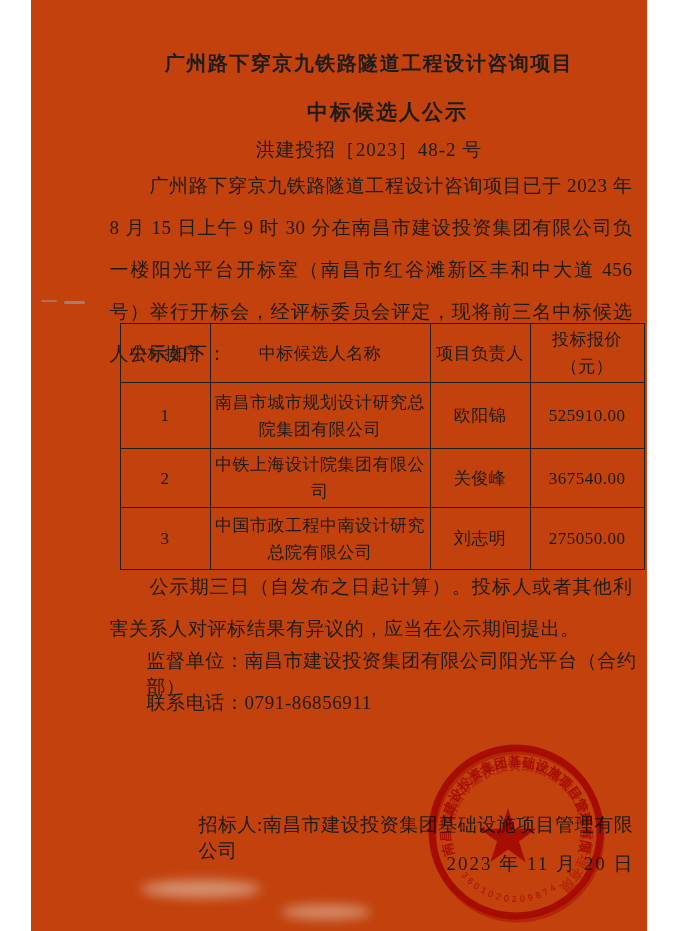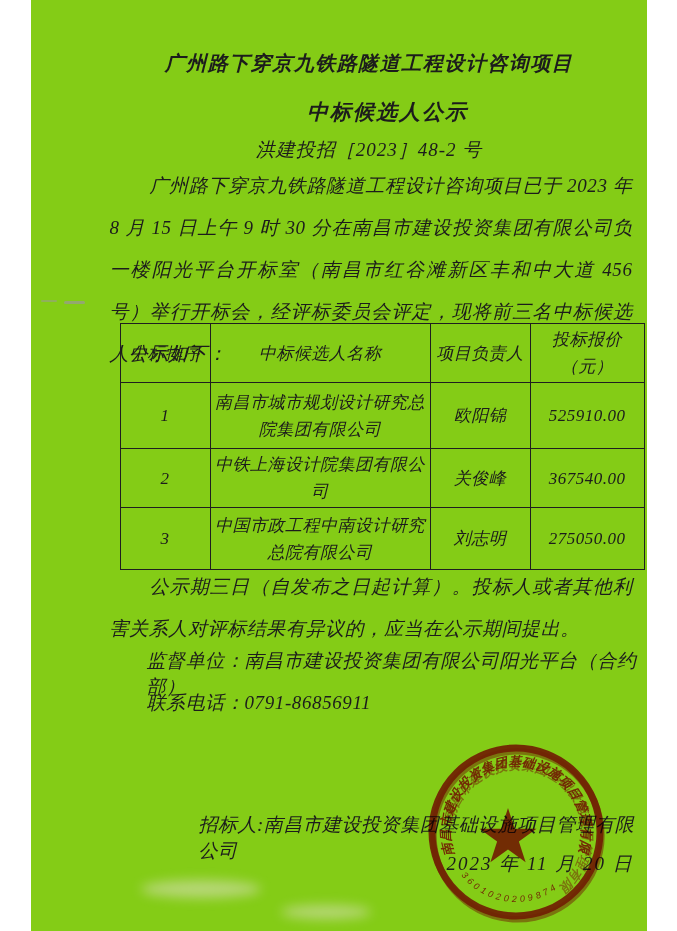--- a/index.html
+++ b/index.html
@@ -3,23 +3,22 @@
 <meta charset="utf-8">
 <style>
   * { margin: 0; padding: 0; box-sizing: border-box; }
   html, body { background: #ffffff; }
   body { font-family: "Liberation Serif", "DejaVu Serif", serif; color: #1c1c1c; }
   #page {
     position: relative;
     width: 616px;
     height: 931px;
     margin: 0 auto;
-    background: #84cc16;
+    background: #c2410c;
     overflow: hidden;
-    font-style: italic;
   }
   .abs { position: absolute; }
   .centered { left: 0; width: 677px; text-align: center; }
 
   .title1 { top: 50px; font-size: 20px; font-weight: bold; letter-spacing: 1.5px; }
   .title2 { top: 98px; font-size: 21px; font-weight: bold; letter-spacing: 2px; padding-left: 37px; }
   .docno  { top: 137px; font-size: 19px; letter-spacing: 1px; }
 
   .para {
     left: 79px; width: 523px;

